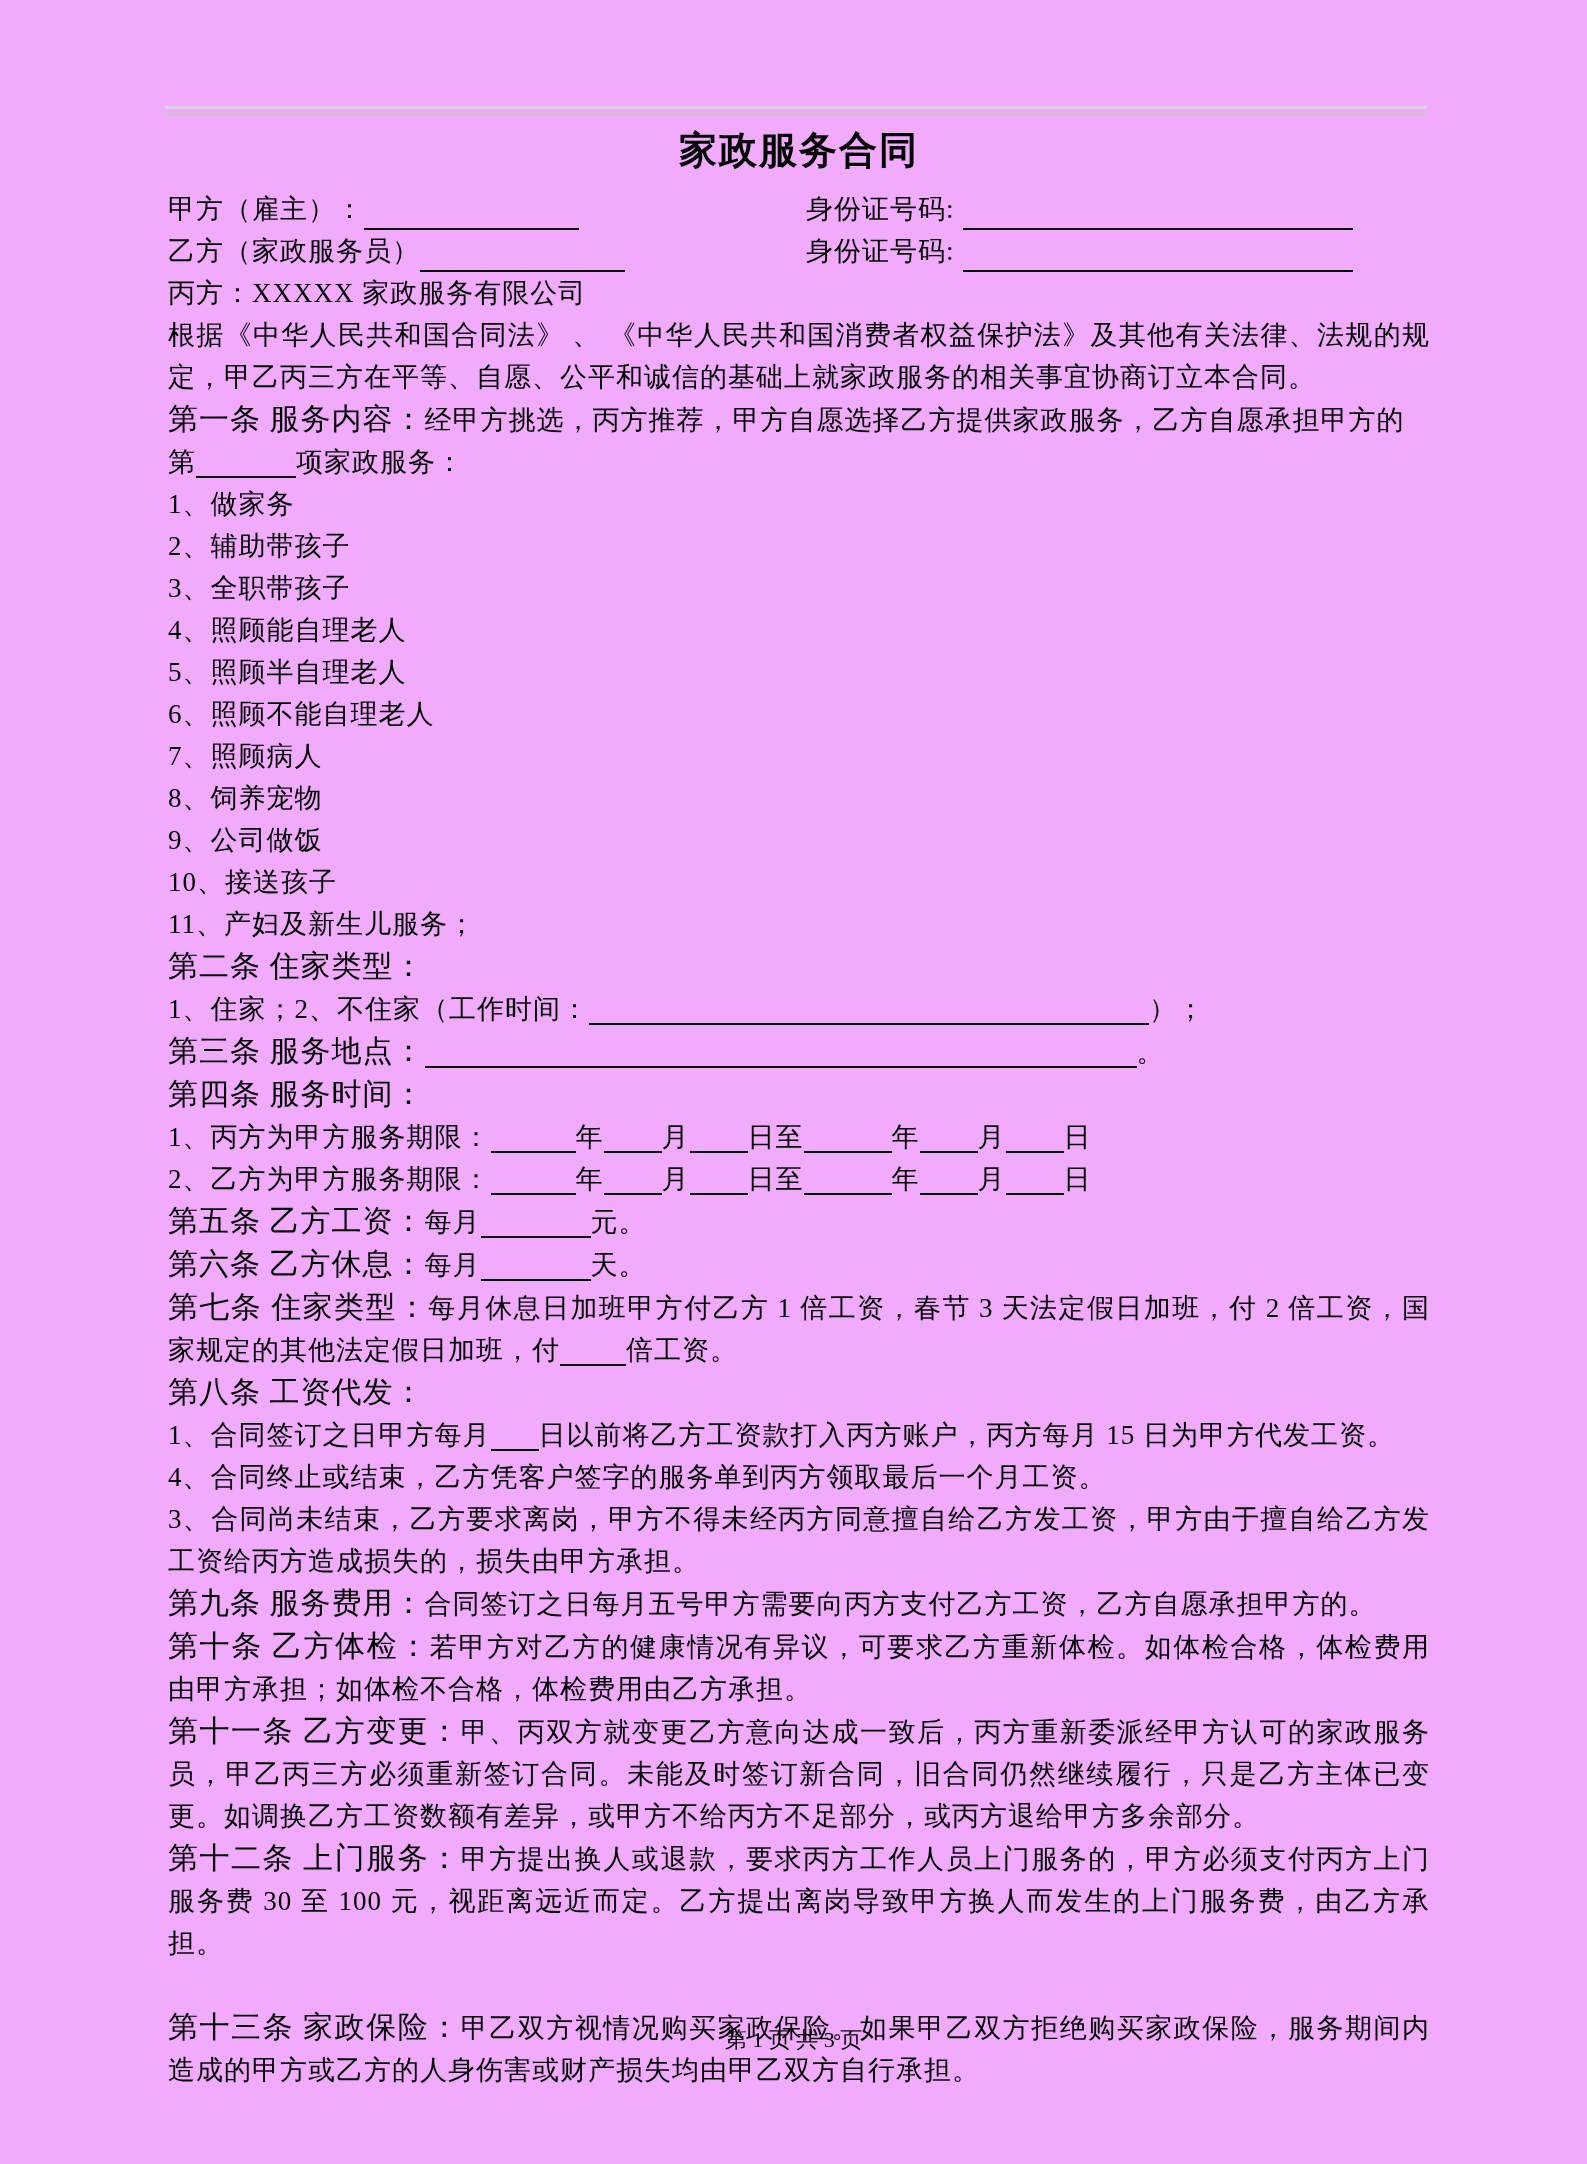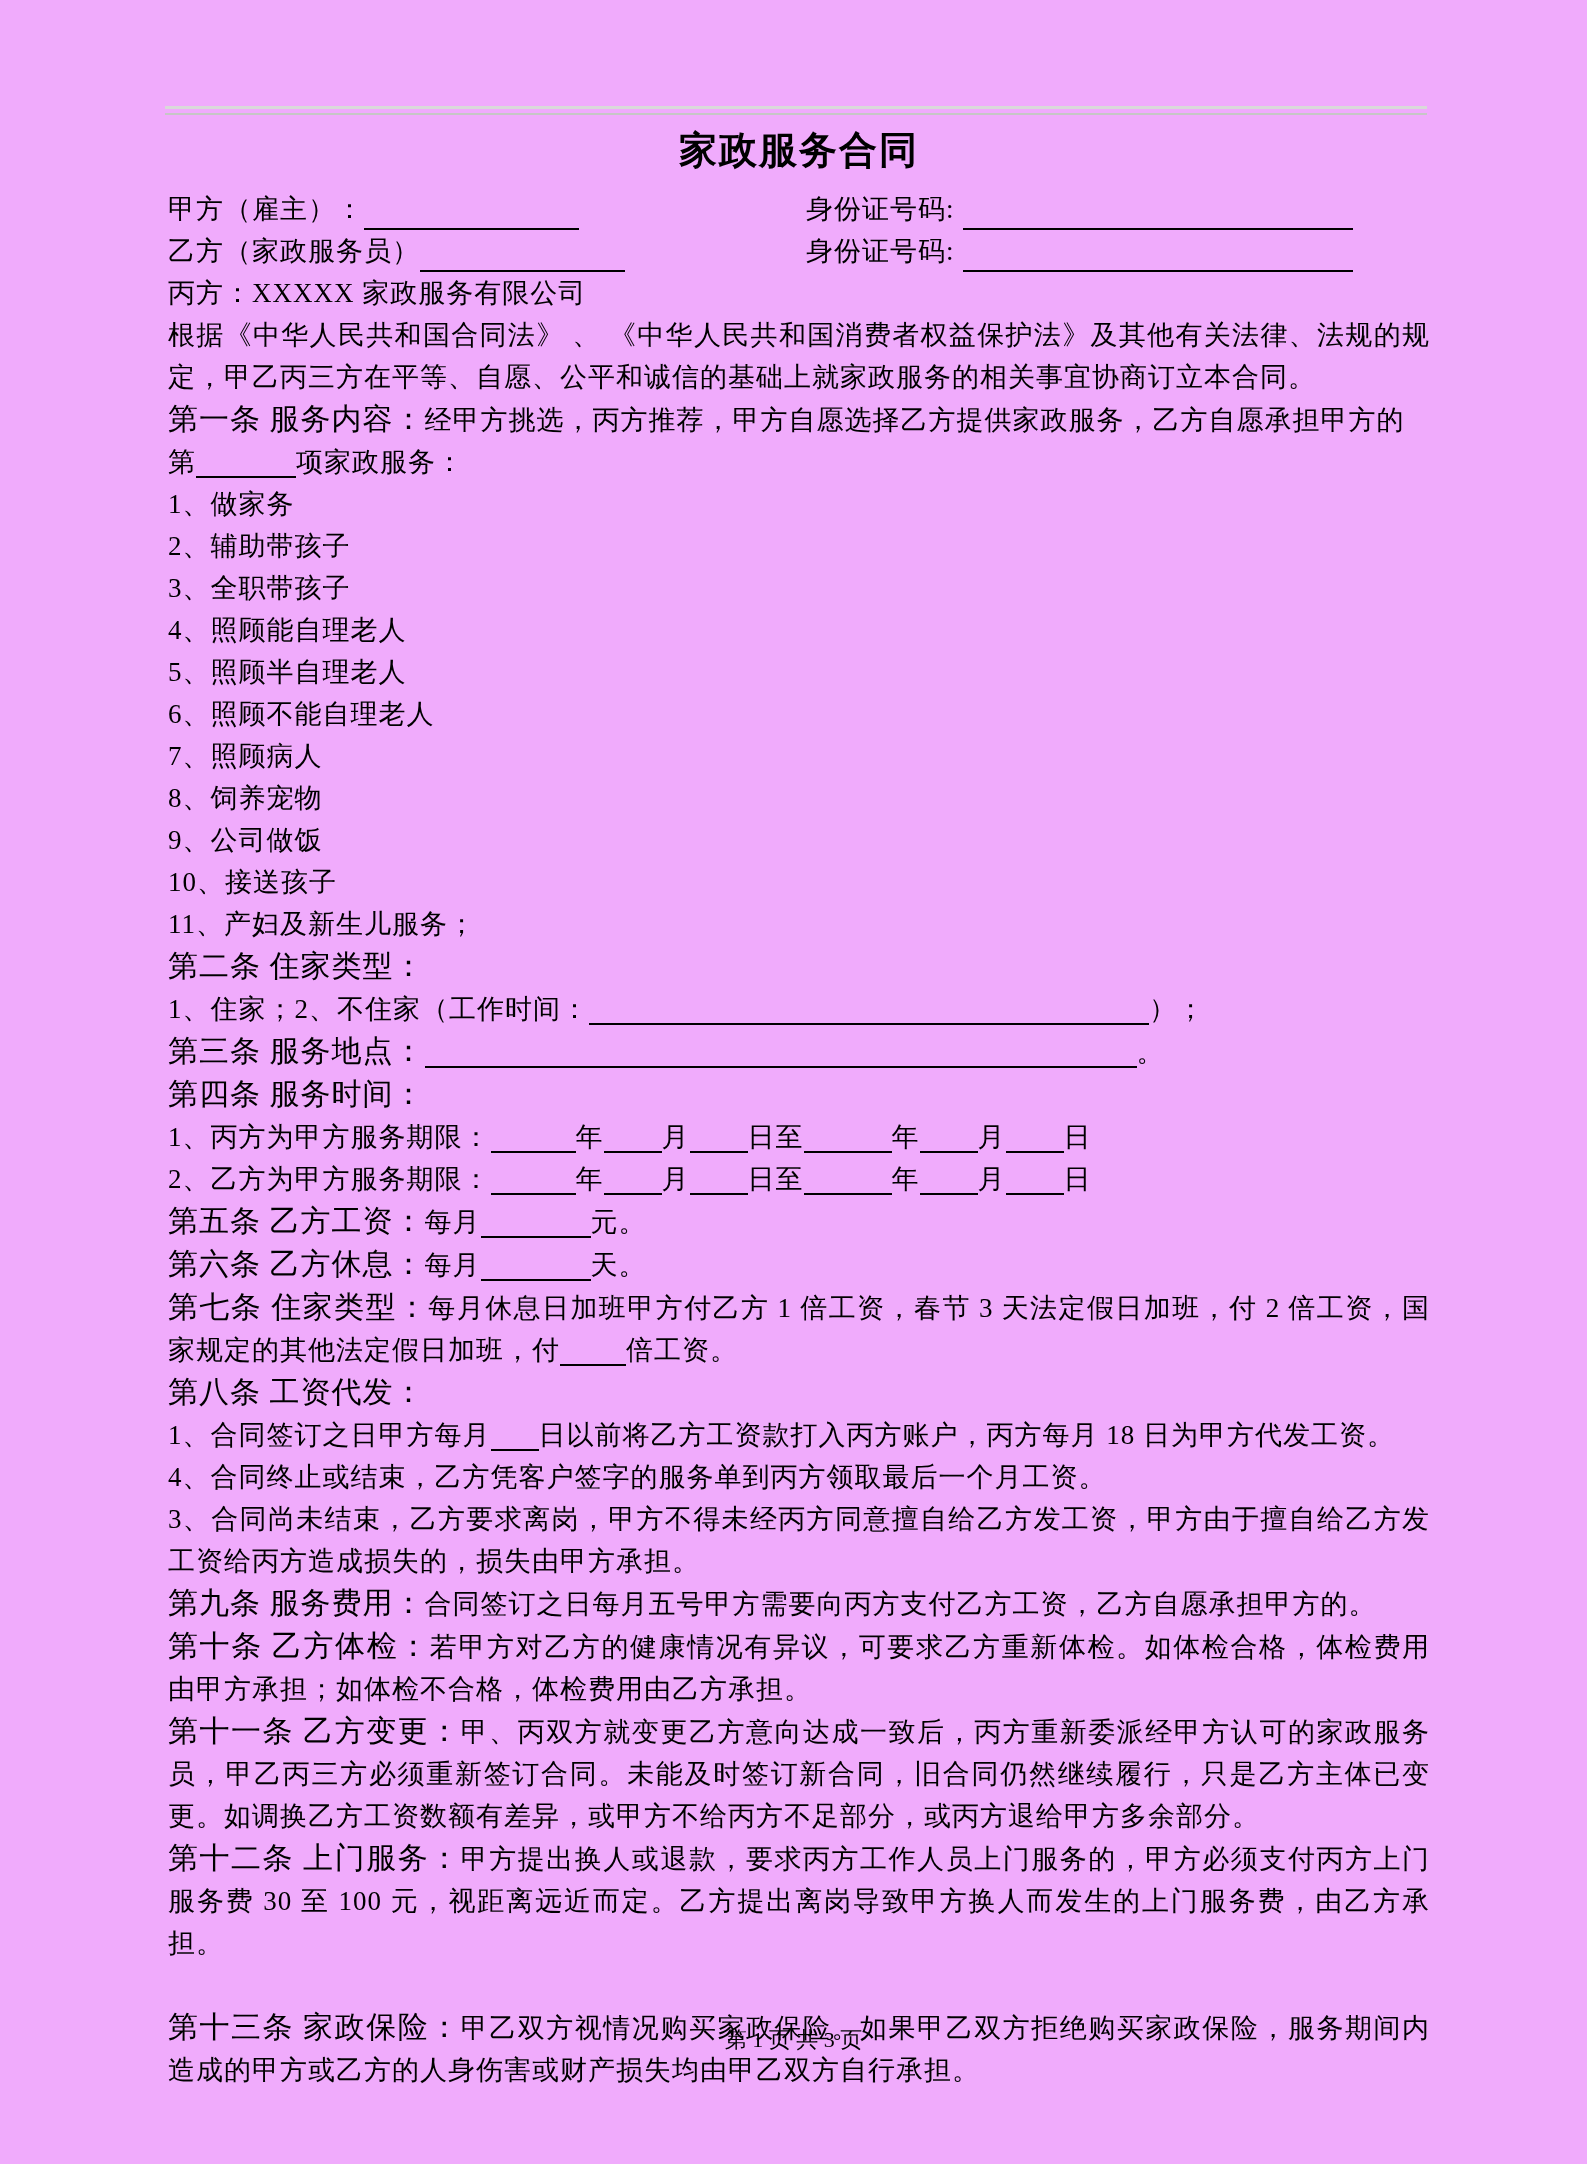--- a/index.html
+++ b/index.html
@@ -90,21 +90,21 @@
 
     <p><span>2、乙方为甲方服务期限：</span><span class="blank w85"></span><span>年</span><span class="blank w58"></span><span>月</span><span class="blank w58"></span><span>日至</span><span class="blank w88"></span><span>年</span><span class="blank w58"></span><span>月</span><span class="blank w58"></span><span>日</span></p>
 
     <p><span class="h">第五条 乙方工资：</span><span>每月</span><span class="blank w110"></span><span>元。</span></p>
 
     <p><span class="h">第六条 乙方休息：</span><span>每月</span><span class="blank w110"></span><span>天。</span></p>
 
     <p><span class="h">第七条 住家类型：</span><span>每月休息日加班甲方付乙方 1 倍工资，春节 3 天法定假日加班，付 2 倍工资，国家规定的其他法定假日加班，付</span><span class="blank w66"></span><span>倍工资。</span></p>
 
     <p><span class="h">第八条 工资代发：</span></p>
-    <p><span>1、合同签订之日甲方每月</span><span class="blank w48"></span><span>日以前将乙方工资款打入丙方账户，丙方每月 18 日为甲方代发工资。</span></p>
+    <p><span>1、合同签订之日甲方每月</span><span class="blank w48"></span><span>日以前将乙方工资款打入丙方账户，丙方每月 15 日为甲方代发工资。</span></p>
     <p>4、合同终止或结束，乙方凭客户签字的服务单到丙方领取最后一个月工资。</p>
     <p>3、合同尚未结束，乙方要求离岗，甲方不得未经丙方同意擅自给乙方发工资，甲方由于擅自给乙方发工资给丙方造成损失的，损失由甲方承担。</p>
 
     <p><span class="h">第九条 服务费用：</span><span>合同签订之日每月五号甲方需要向丙方支付乙方工资，乙方自愿承担甲方的。</span></p>
 
     <p><span class="h">第十条 乙方体检：</span><span>若甲方对乙方的健康情况有异议，可要求乙方重新体检。如体检合格，体检费用由甲方承担；如体检不合格，体检费用由乙方承担。</span></p>
 
     <p><span class="h">第十一条 乙方变更：</span><span>甲、丙双方就变更乙方意向达成一致后，丙方重新委派经甲方认可的家政服务员，甲乙丙三方必须重新签订合同。未能及时签订新合同，旧合同仍然继续履行，只是乙方主体已变更。如调换乙方工资数额有差异，或甲方不给丙方不足部分，或丙方退给甲方多余部分。</span></p>
 
     <p><span class="h">第十二条 上门服务：</span><span>甲方提出换人或退款，要求丙方工作人员上门服务的，甲方必须支付丙方上门服务费 30 至 100 元，视距离远近而定。乙方提出离岗导致甲方换人而发生的上门服务费，由乙方承担。</span></p>

